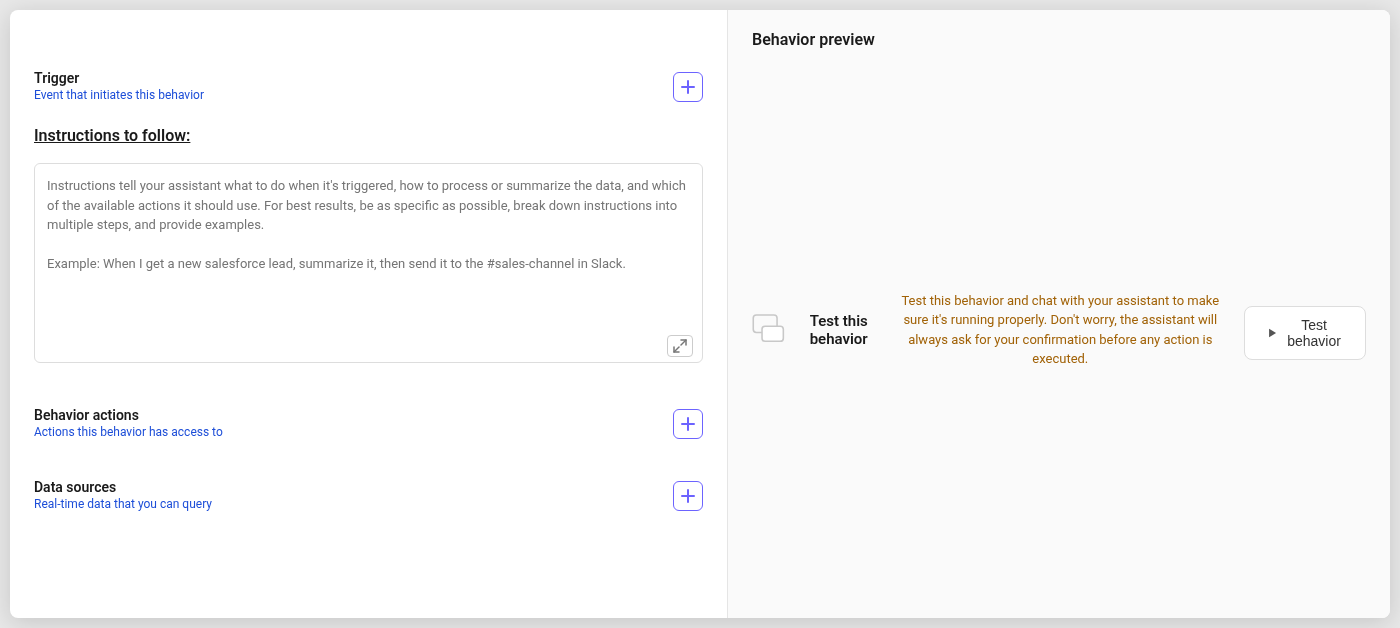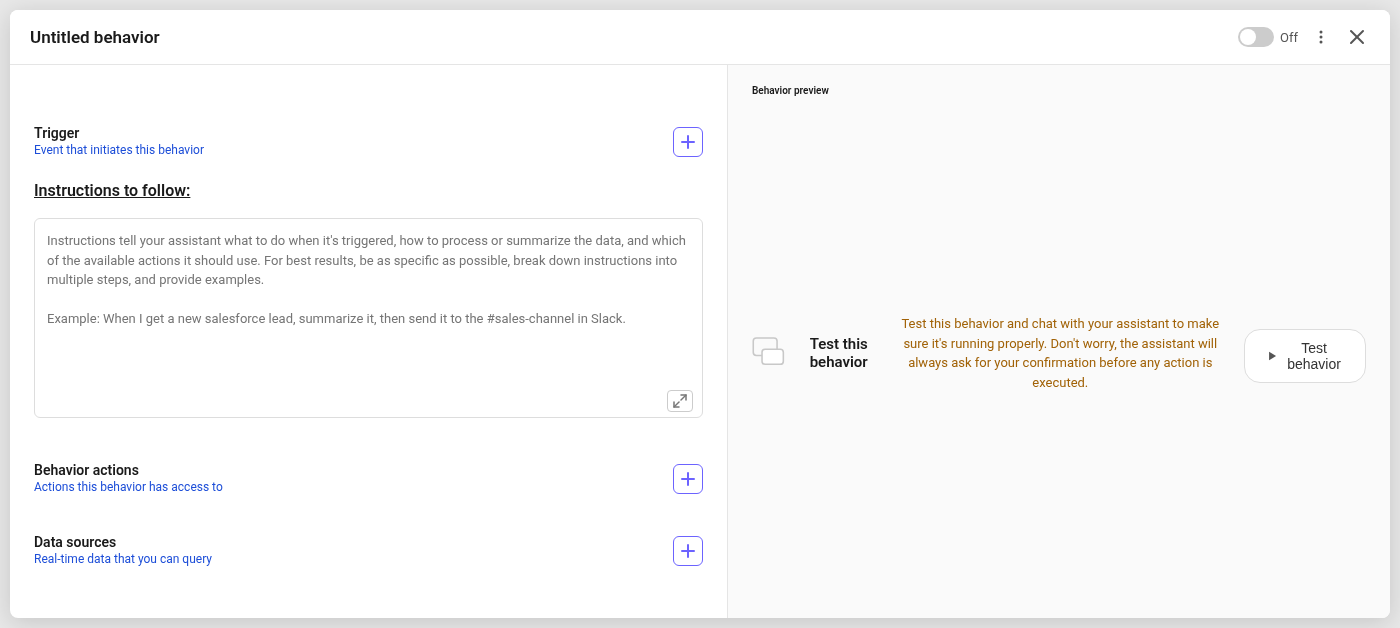--- a/index.html
+++ b/index.html
@@ -192,21 +192,21 @@
       border-radius: 4px;
       cursor: pointer;
       padding: 3px 5px;
       color: #777;
       font-size: 12px;
       display: flex;
       align-items: center;
     }
 
     .right-panel-title {
-      font-size: 10px;
+      font-size: 16px;
       font-weight: 600;
       color: #1a1a1a;
       margin-bottom: 12px;
     }
 
     .preview-content {
       flex: 1;
       display: flex;
       flex-direction: row;
       align-items: center;
@@ -231,59 +231,37 @@
       font-size: 13px;
       color: #a16207;
       text-align: center;
       max-width: 340px;
       line-height: 1.5;
     }
 
     .test-btn {
       background: white;
       border: 1.5px solid #ddd;
-      border-radius: 16px;
+      border-radius: 8px;
       padding: 10px 22px;
       font-size: 14px;
       font-weight: 500;
       color: #333;
       cursor: pointer;
       display: flex;
       align-items: center;
       gap: 8px;
       margin-top: 6px;
     }
   </style>
 </head>
 <body>
 
 <div class="modal">
 
-  <div class="modal-header">
-    <span class="modal-title">Untitled behavior</span>
-    <div class="header-actions">
-      <div class="toggle-container">
-        <div class="toggle-switch"></div>
-        <span class="toggle-label">Off</span>
-      </div>
-      <button class="icon-btn">
-        <svg width="18" height="18" viewBox="0 0 18 18" fill="none" xmlns="http://www.w3.org/2000/svg">
-          <circle cx="9" cy="4" r="1.5" fill="#555"></circle>
-          <circle cx="9" cy="9" r="1.5" fill="#555"></circle>
-          <circle cx="9" cy="14" r="1.5" fill="#555"></circle>
-        </svg>
-      </button>
-      <button class="icon-btn">
-        <svg width="18" height="18" viewBox="0 0 18 18" fill="none" xmlns="http://www.w3.org/2000/svg">
-          <line x1="3" y1="3" x2="15" y2="15" stroke="#555" stroke-width="2" stroke-linecap="round"></line>
-          <line x1="15" y1="3" x2="3" y2="15" stroke="#555" stroke-width="2" stroke-linecap="round"></line>
-        </svg>
-      </button>
-    </div>
-  </div>
 
   <div class="modal-body">
 
     <div class="left-panel">
 
       <div class="section">
         <div class="section-header">
           <div>
             <div class="section-title">Trigger</div>
             <div class="section-subtitle">Event that initiates this behavior</div>

